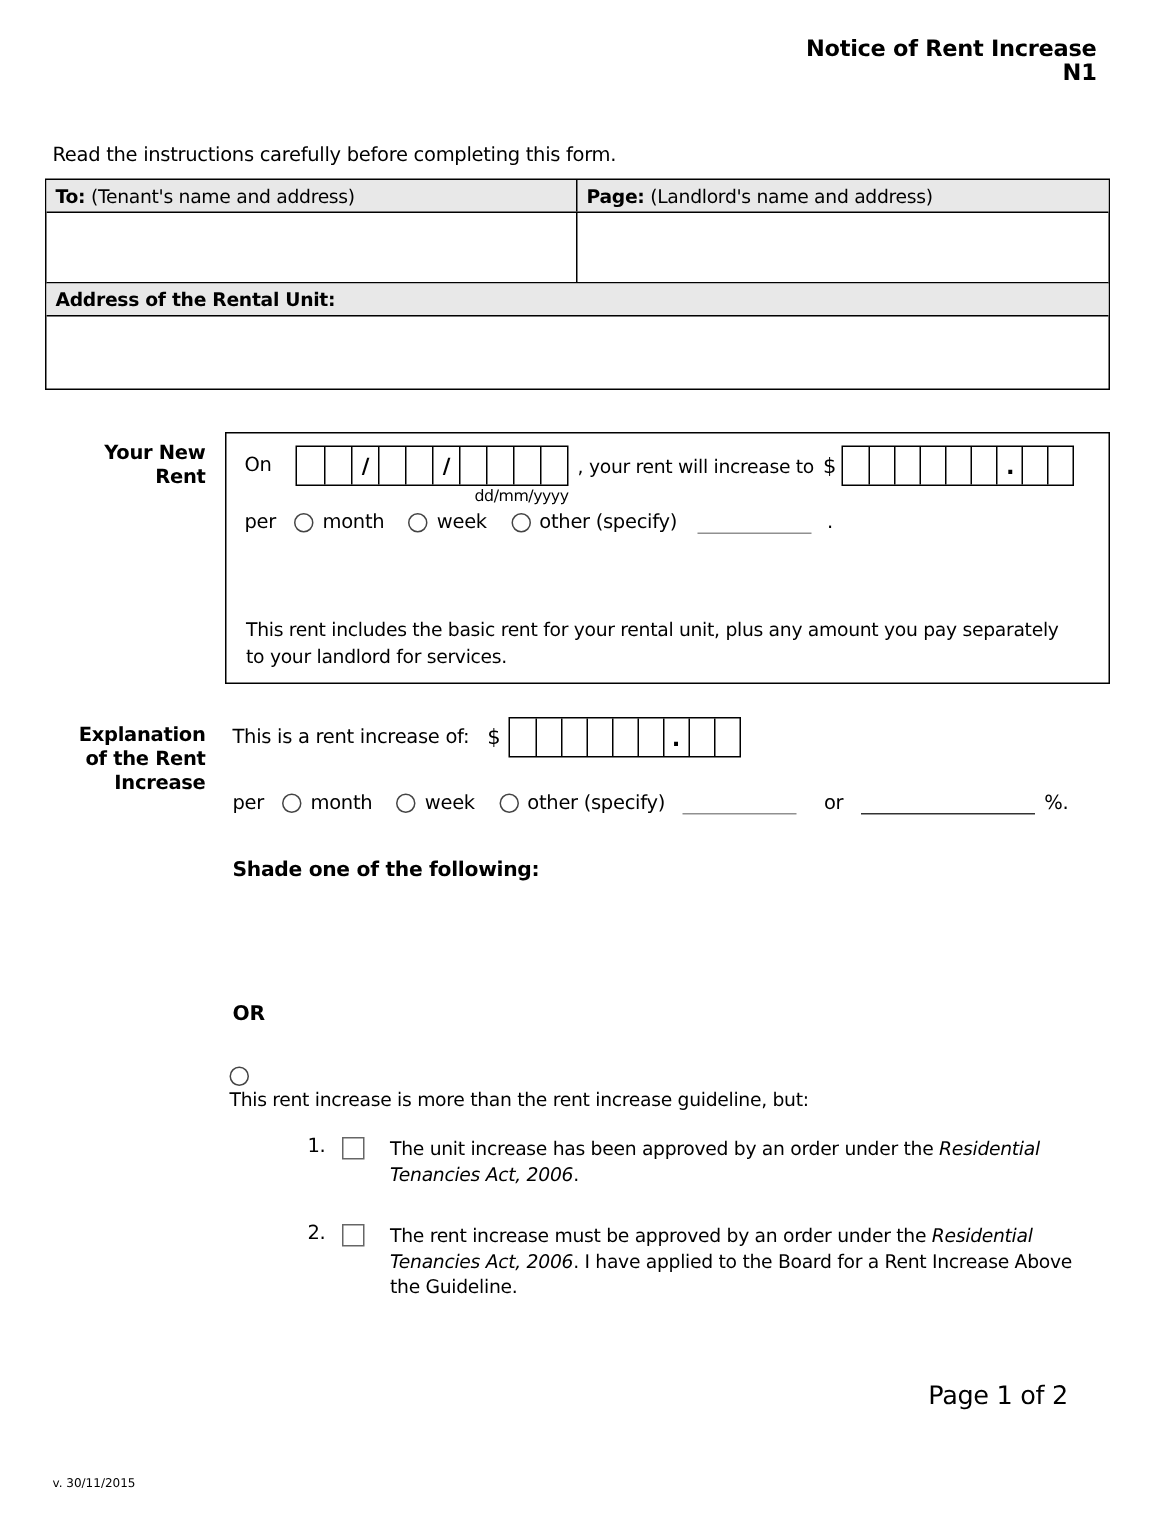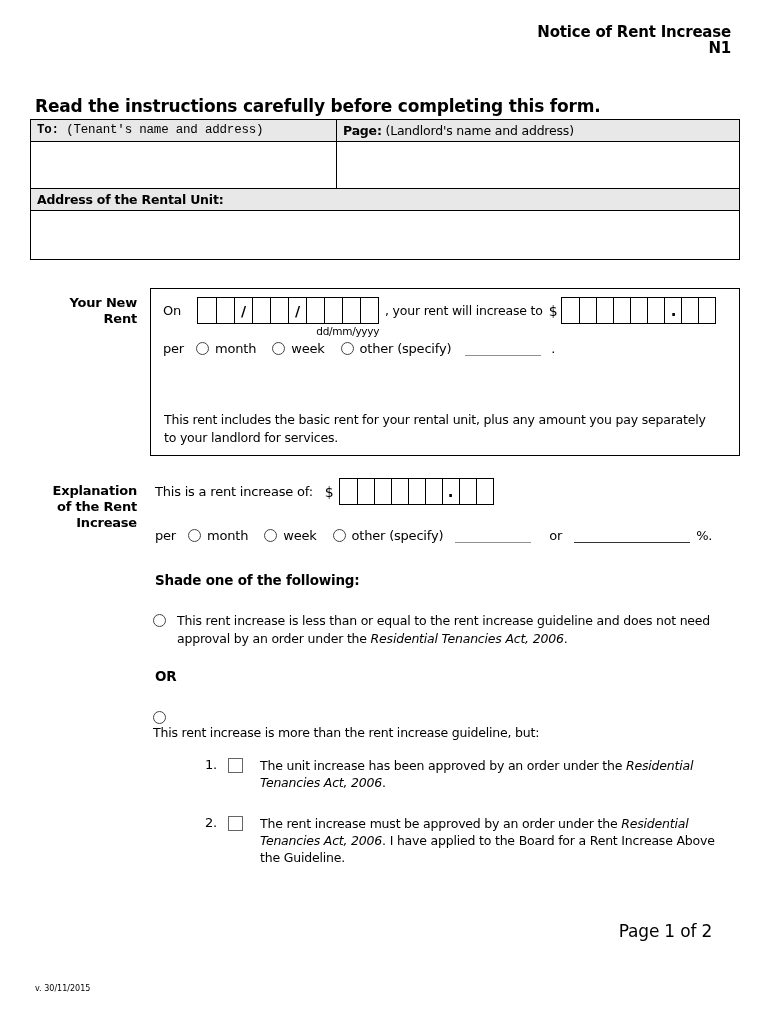--- a/index.html
+++ b/index.html
@@ -10,27 +10,27 @@
     font-size:13px; letter-spacing:-0.2px; overflow:hidden;
   }
   .bold { font-weight:bold; }
   .it { font-style:italic; }
 
   
   .title-block { position:absolute; top:24px; right:39px; text-align:right;
     font-weight:bold; font-size:15px; line-height:16px; }
 
   
-  .instructions { position:absolute; left:35px; top:96px; font-weight:bold; font-size:17px; }
+  .instructions { position:absolute; left:35px; top:96px; font-weight:normal; font-size:13px; }
 
   
   .ptable { position:absolute; left:30px; top:119px; width:710px; border:1.5px solid #000; background:#fff; }
   .prow { display:flex; }
   .pcell { padding:3px 6px; }
-  .pcell.left { width:306px; border-right:1.2px solid #000;font-family:Liberation Mono, monospace; }
+  .pcell.left { width:354px; border-right:1.2px solid #000; }
   .pcell.right { flex:1; }
   .hdr-row { background:#e8e8e8; border-bottom:1.2px solid #000; height:22px; font-size:12.5px; }
   .body-row { height:47px; border-bottom:1.2px solid #000; }
   .addr-hdr { background:#e8e8e8; border-bottom:1.2px solid #000; height:22px; padding:3px 6px; font-weight:bold; font-size:12.5px; }
   .addr-body { height:48px; }
 
   
   .side-label { position:absolute; left:30px; width:107px; text-align:right;
     font-weight:bold; font-size:13px; line-height:16px; }
 
@@ -197,26 +197,20 @@
     <span class="radio sp-lg"></span>
     <span class="sp-sm">other (specify)</span>
     <span class="blank-gray" style="width:76px; margin-left:12px;"></span>
     <span style="margin-left:18px;">or</span>
     <span class="blank-dark" style="width:116px; margin-left:12px;"></span>
     <span style="margin-left:6px;">%.</span>
   </div>
 
   <div class="shade-heading">Shade one of the following:</div>
 
-  <div class="choice" style="top:612px;">
-    <span class="radio"></span>
-    <span class="choice-text">
-      <span>This rent increase is less than or equal to the rent increase guideline and does not need approval by an order under the </span><span class="it">Residential Tenancies Act, 2006</span><span>.</span>
-    </span>
-  </div>
 
   <div class="or-divider">OR</div>
 
   <div class="choice" style="top:709px;flex-direction:column;">
     <span class="radio"></span>
     <span class="choice-text">This rent increase is more than the rent increase guideline, but:</span>
   </div>
 
   <div class="numbered" style="top:757px;">
     <span class="num">1.</span>

